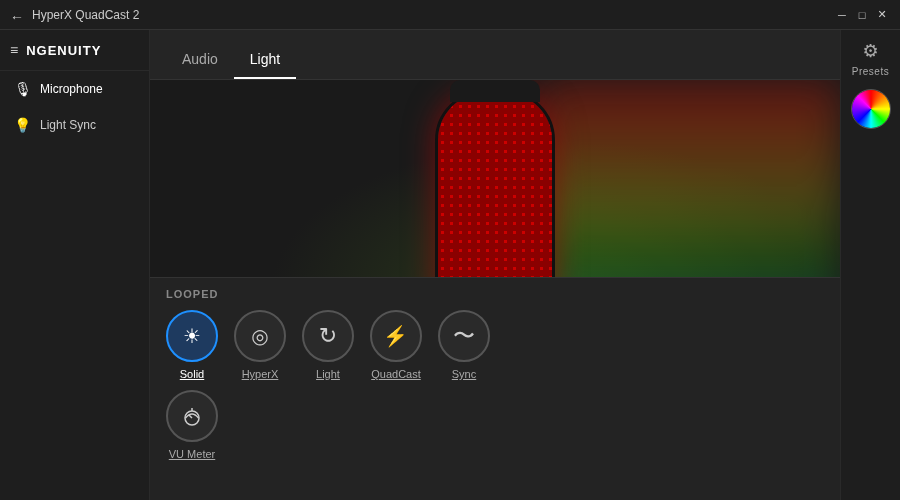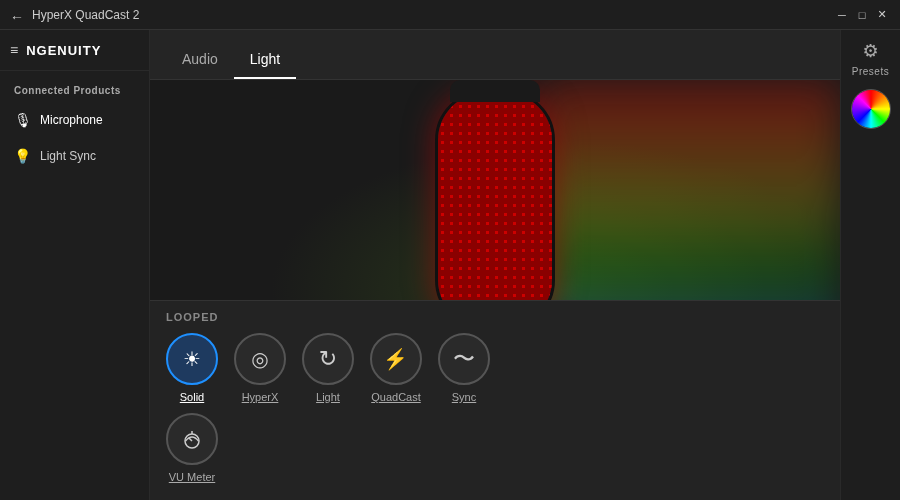--- a/index.html
+++ b/index.html
@@ -224,21 +224,21 @@
       transform: translateX(-50%);
       width: 100px;
       height: 20px;
       background: #111;
       border-radius: 0 0 8px 8px;
       z-index: 2;
     }
 
     
     .bottom-panel {
-      height: 200px;
+      height: 223px;
       background: #232323;
       border-top: 1px solid #333;
       flex-shrink: 0;
       padding: 10px 16px;
     }
     .looped-label {
       font-size: 11px;
       color: #888;
       font-weight: 600;
       letter-spacing: 1px;
@@ -357,21 +357,20 @@
   </div>
 </div>
 
 <div class="main-layout">
 
   <div class="sidebar">
     <div class="sidebar-header">
       <span class="hamburger-icon">≡</span>
       <span class="logo-text">NGENUITY</span>
     </div>
-    <div class="sidebar-section-title">Connected Products</div>
 
     <div class="sidebar-item active">
       <span class="sidebar-item-icon">🎙</span>
       <span>Microphone</span>
     </div>
     <div class="sidebar-item">
       <span class="sidebar-item-icon">💡</span>
       <span>Light Sync</span>
     </div>
   </div>

